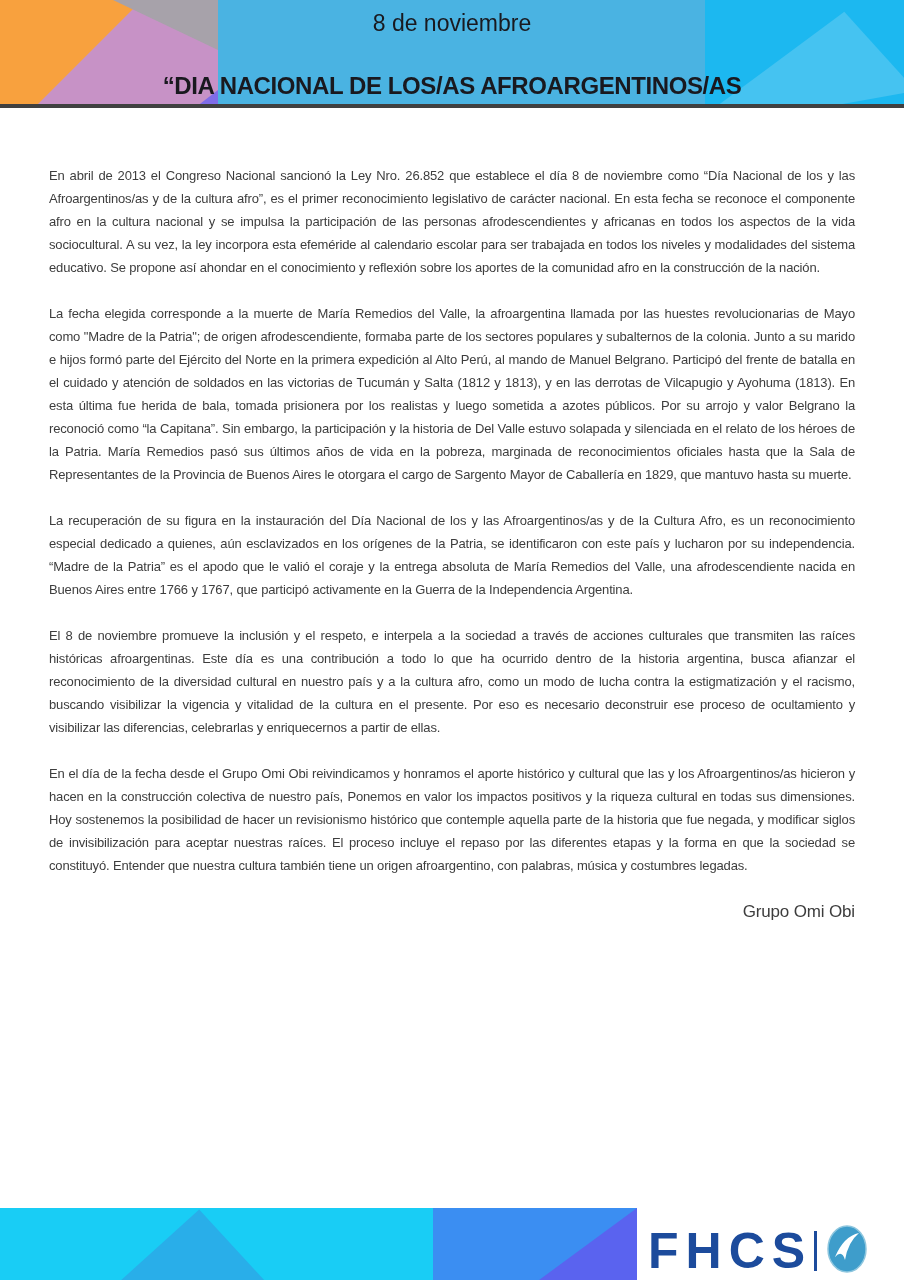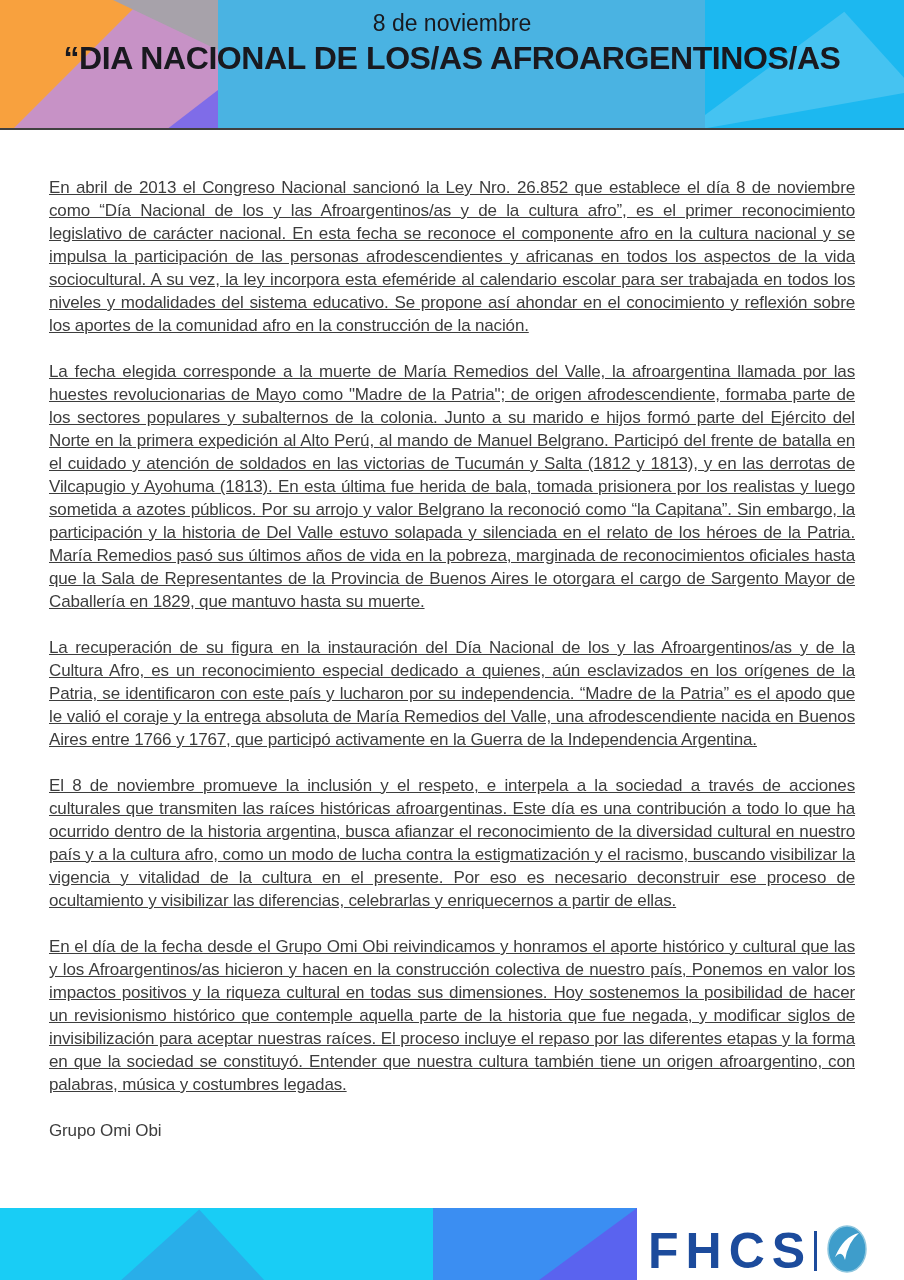--- a/index.html
+++ b/index.html
@@ -21,38 +21,38 @@
     --badge-blue:#3E9DCB;
   }
   *{margin:0;padding:0;box-sizing:border-box;}
   html,body{background:#ffffff;}
   .page{
     position:relative;width:904px;height:1280px;background:#ffffff;
     overflow:hidden;font-family:"Liberation Sans","DejaVu Sans",sans-serif;
   }
 
   
-  .header{position:relative;width:904px;height:130px;background:var(--header-pink);overflow:hidden;border-bottom:2px solid #404040;}
+  .header{position:relative;width:904px;height:108px;background:var(--header-pink);overflow:hidden;border-bottom:4px solid #404040;}
   .tri-orange{position:absolute;left:0;top:0;width:142px;height:142px;background:var(--header-orange);clip-path:polygon(0 0,100% 0,0 100%);}
   .tri-gray{position:absolute;left:113px;top:0;width:105px;height:50px;background:var(--header-gray);clip-path:polygon(0 0,100% 0,100% 100%);}
   .tri-violet{position:absolute;left:166px;top:90px;width:52px;height:40px;background:var(--header-violet);clip-path:polygon(100% 0,100% 100%,0 100%);}
   .banner{position:absolute;left:218px;top:0;width:487px;height:130px;background:var(--banner-blue);}
   .right-cyan{position:absolute;left:705px;top:0;width:199px;height:130px;background:var(--header-cyan);overflow:hidden;}
   .right-cyan-tri{position:absolute;left:0;top:0;width:199px;height:130px;background:var(--header-cyan-light);clip-path:polygon(70% 9%,-12% 102%,106% 70%);}
   .title-block{position:absolute;left:0;top:8px;width:904px;text-align:center;color:var(--title-text);}
   .title-date{font-size:23px;font-weight:400;line-height:30px;letter-spacing:0;}
-  .title-main{font-size:32px;font-weight:700;line-height:40px;letter-spacing:-0.4px;white-space:nowrap;}
+  .title-main{font-size:24px;font-weight:700;line-height:40px;letter-spacing:-0.4px;white-space:nowrap;margin-top:28px;}
 
   
   .content{padding:46px 49px 0 49px;}
   .content p.para{
-    font-size:17px;line-height:23px;color:var(--body-text);
-    text-align:justify;letter-spacing:-0.15px;margin:0 0 23px 0;text-decoration:underline;
+    font-size:13px;line-height:23px;color:var(--body-text);
+    text-align:justify;letter-spacing:-0.15px;margin:10px 0 23px 0;
   }
-  .signature{margin-top:23px;}
+  .signature{margin-top:23px;text-align:right;}
   .signature .sig-line{font-size:17px;line-height:24px;color:var(--body-text);letter-spacing:-0.15px;}
 
   
   .footer{position:absolute;left:0;top:1208px;width:904px;height:72px;background:#ffffff;}
   .footer-cyan{position:absolute;left:0;top:0;width:433px;height:72px;background:var(--footer-cyan);overflow:hidden;}
   .footer-cyan-tri{position:absolute;left:0;top:0;width:433px;height:72px;background:var(--footer-cyan-dark);clip-path:polygon(46% 2%,28% 100%,61% 100%);}
   .footer-blue{position:absolute;left:433px;top:0;width:204px;height:72px;background:var(--footer-blue);overflow:hidden;}
   .footer-violet-tri{position:absolute;left:0;top:0;width:204px;height:72px;background:var(--footer-violet);clip-path:polygon(100% 0,100% 100%,52% 100%);}
   .footer-logo{position:absolute;left:637px;top:16px;width:267px;height:72px;background:#ffffff;padding-left:11px;}
   .fhcs-row{display:flex;align-items:center;height:50px;margin-top:2px;}

